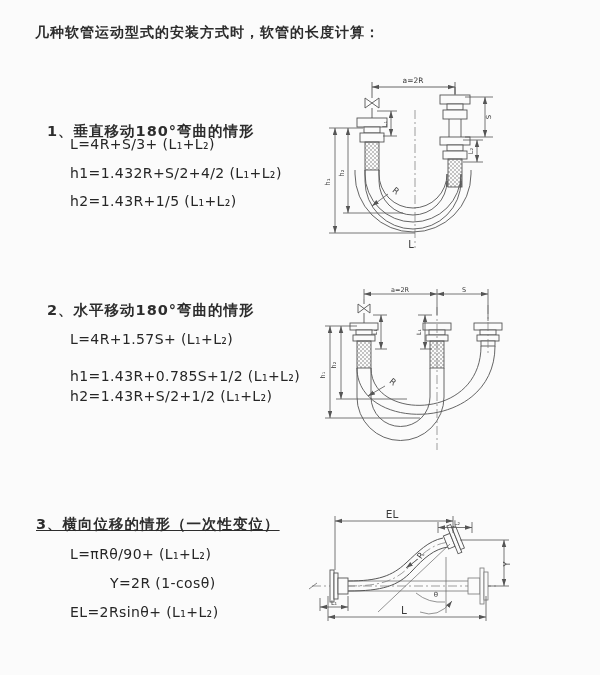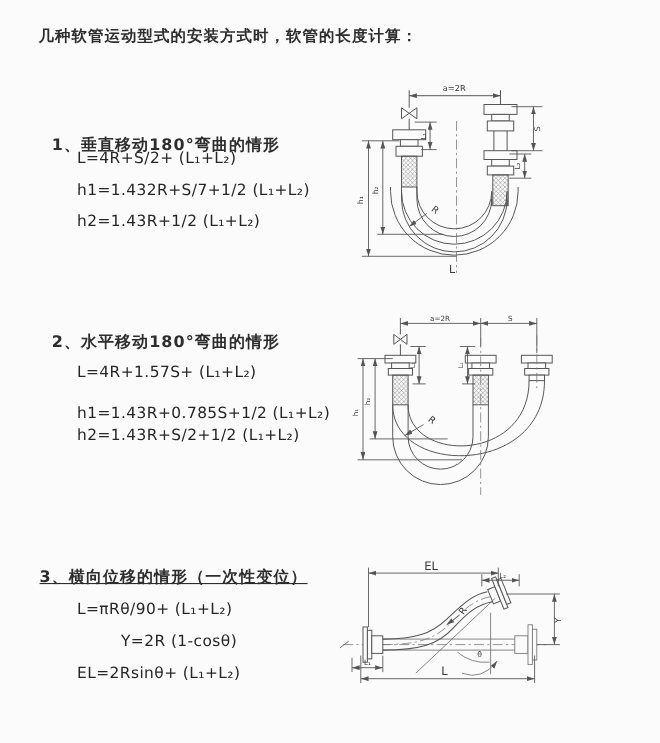--- a/index.html
+++ b/index.html
@@ -24,23 +24,23 @@
   }
   svg text{fill:#3a3a3a;}
   .dwg{position:absolute;}
 </style>
 </head>
 <body>
 
 <div class="abs doc-title">几种软管运动型式的安装方式时，软管的长度计算：</div>
 
 <div class="abs sec-heading" style="left:47px;top:106px;margin-top:16px;">1、垂直移动180°弯曲的情形</div>
-<div class="abs formula" style="left:70px;top:136px;">L=4R+S/2+ (L₁+L₂)</div>
-<div class="abs formula" style="left:70px;top:165px;">h1=1.432R+S/7+1/2 (L₁+L₂)</div>
-<div class="abs formula" style="left:70px;top:193px;">h2=1.43R+1/2 (L₁+L₂)</div>
+<div class="abs formula" style="left:70px;top:136px;">L=4R+S/3+ (L₁+L₂)</div>
+<div class="abs formula" style="left:70px;top:165px;">h1=1.432R+S/2+4/2 (L₁+L₂)</div>
+<div class="abs formula" style="left:70px;top:193px;">h2=1.43R+1/5 (L₁+L₂)</div>
 
 <div class="abs sec-heading" style="left:47px;top:301px;">2、水平移动180°弯曲的情形</div>
 <div class="abs formula" style="left:70px;top:331px;">L=4R+1.57S+ (L₁+L₂)</div>
 <div class="abs formula" style="left:70px;top:368px;">h1=1.43R+0.785S+1/2 (L₁+L₂)</div>
 <div class="abs formula" style="left:70px;top:388px;">h2=1.43R+S/2+1/2 (L₁+L₂)</div>
 
 <div class="abs sec-heading" style="left:36px;top:515px;text-decoration:underline;">3、横向位移的情形（一次性变位）</div>
 <div class="abs formula" style="left:70px;top:546px;">L=πRθ/90+ (L₁+L₂)</div>
 <div class="abs formula" style="left:62px;top:575px;margin-left:48px;">Y=2R (1-cosθ)</div>
 <div class="abs formula" style="left:70px;top:604px;">EL=2Rsinθ+ (L₁+L₂)</div>

